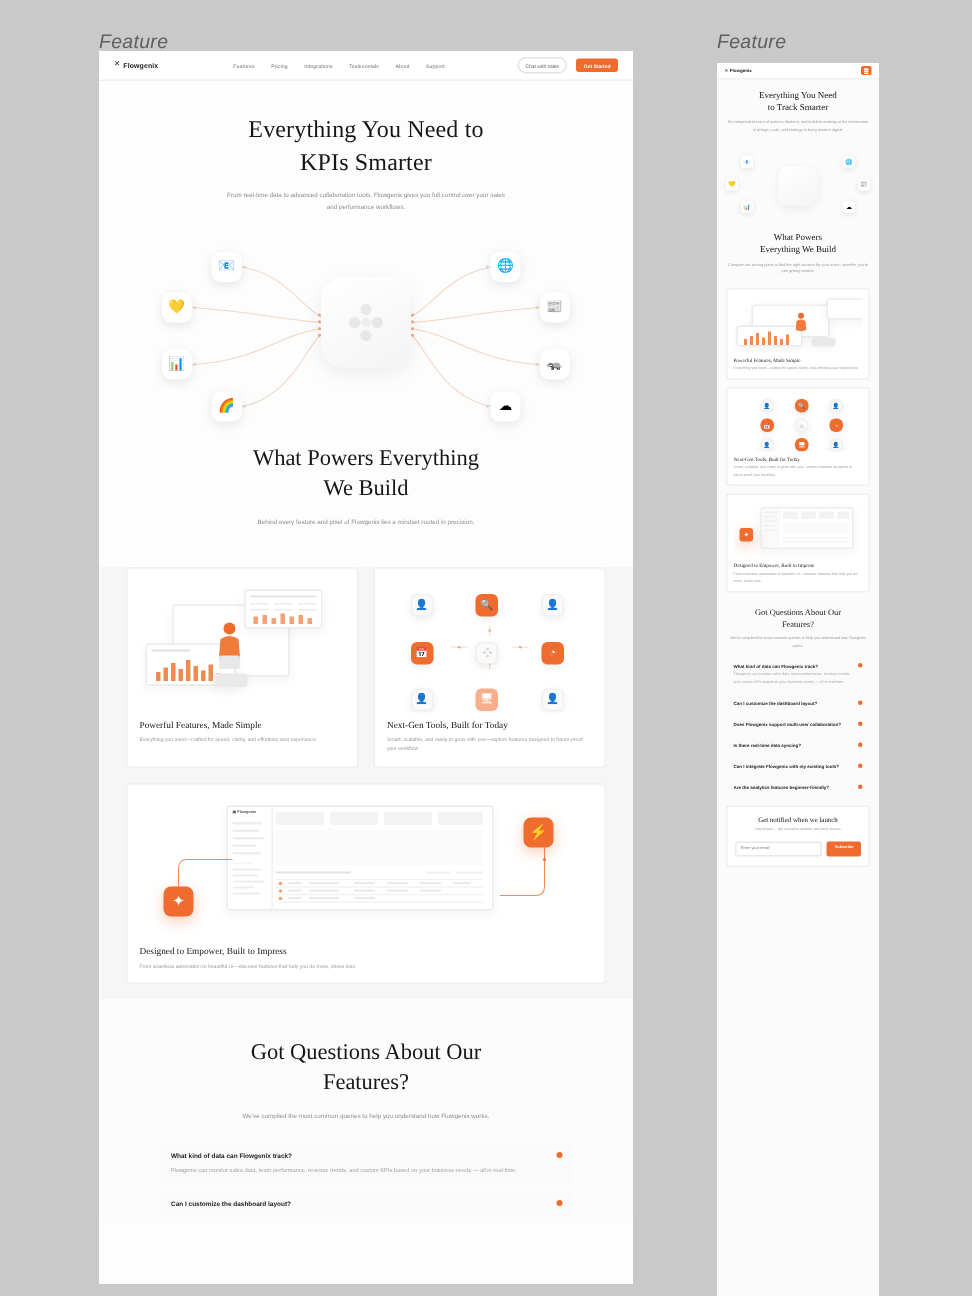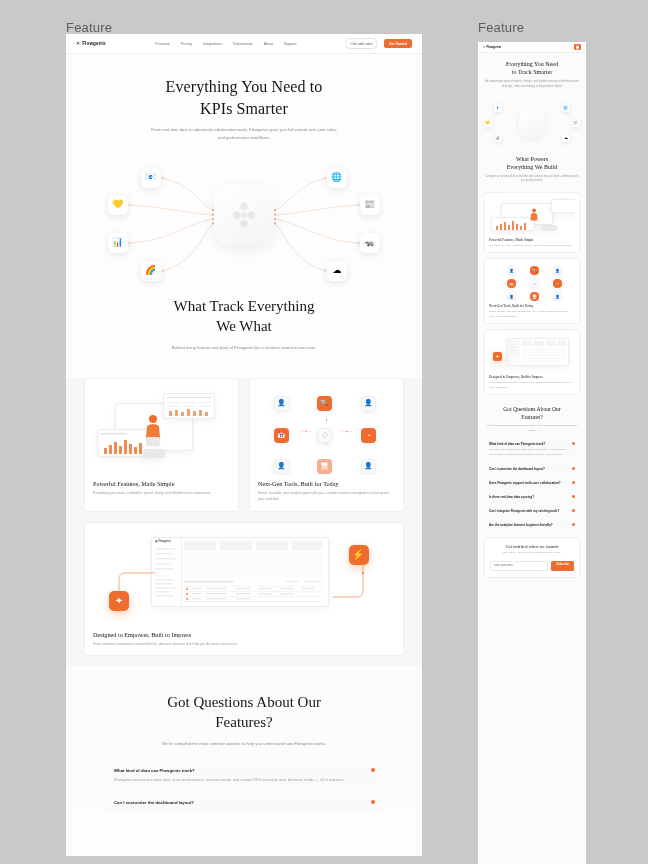--- a/index.html
+++ b/index.html
@@ -11,20 +11,21 @@
   }
   .stage { position: relative; width: 648px; height: 864px; }
 
   
   .board-label {
     position: absolute;
     font-size: 13px;
     color: #5f5f5f;
     font-family: "Liberation Sans", sans-serif;
     letter-spacing: .2px;
+    font-style: italic;
   }
   #lbl-desktop { left: 66px; top: 20px; }
   #lbl-mobile  { left: 478px; top: 20px; }
 
   
   .desktop {
     position: absolute; left: 66px; top: 34px;
     width: 356px; height: 822px;
     background: #fdfdfd;
     overflow: hidden;
@@ -280,22 +281,22 @@
       <div class="chip" style="left:42px; top:80px;">📊</div>
       <div class="chip" style="left:75px; top:108px;">🌈</div>
       <div class="chip" style="left:261px; top:15px;">🌐</div>
       <div class="chip" style="left:294px; top:42px;">📰</div>
       <div class="chip" style="left:294px; top:80px;">🦡</div>
       <div class="chip" style="left:261px; top:108px;">☁</div>
     </div>
 
     <div class="sec2">
       <h2>
-        <span>What Track Everything</span><br>
-        <span>We What</span>
+        <span>What Powers Everything</span><br>
+        <span>We Build</span>
       </h2>
       <p>Behind every feature and pixel of Flowgenix lies a mindset rooted in precision.</p>
     </div>
 
     <div class="cards-wrap">
       <div class="cards-row">
 
         <div class="card">
           <div class="card-art">
             <div class="mock" style="left:22px; top:16px; width:78px; height:48px;"></div>

